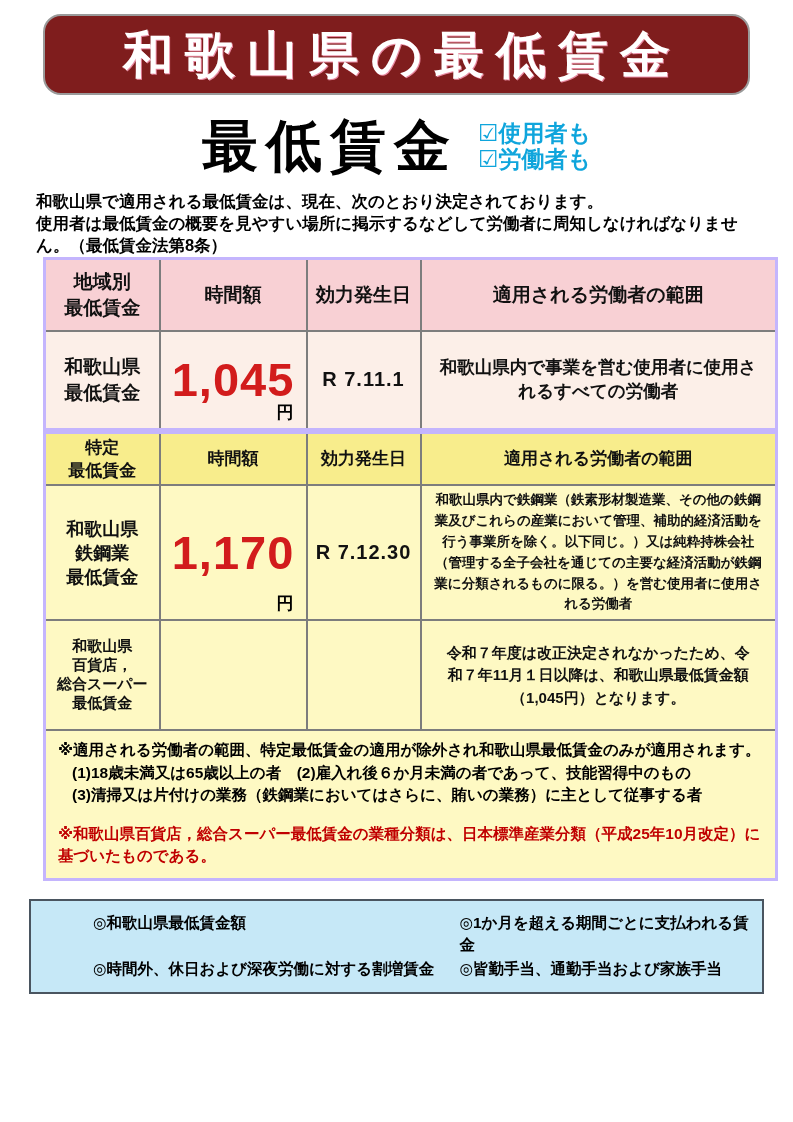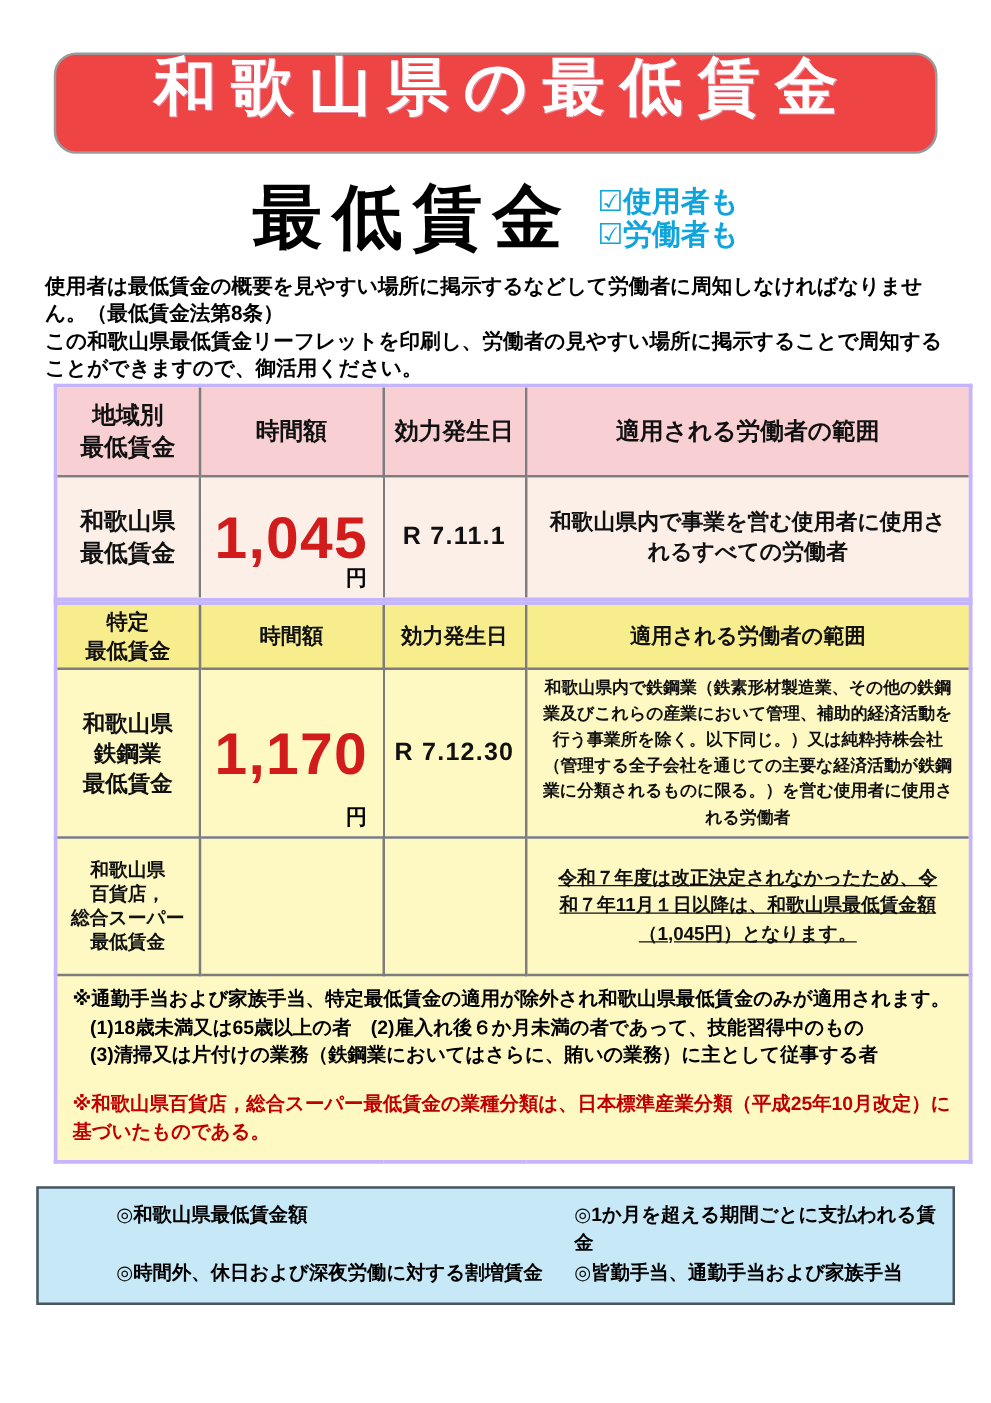--- a/index.html
+++ b/index.html
@@ -6,23 +6,23 @@
   body{
     width:793px;height:1122px;
     font-family:"Liberation Sans","DejaVu Sans",sans-serif;
     font-weight:bold;color:#111;
     position:relative;overflow:hidden;
   }
   .pre{white-space:pre-line;}
 
   
   .banner{
-    margin:42px 43px 0 43px;height:77px;
-    background:#ef4444;border:2px solid #9a9a9a;border-radius:18px;
-    display:flex;align-items:flex-start;justify-content:center;
+    margin:14px 43px 0 43px;height:77px;
+    background:#7f1d1d;border:2px solid #9a9a9a;border-radius:18px;
+    display:flex;align-items:center;justify-content:center;
   }
   .banner-title{
     color:#ffffff;font-size:50px;letter-spacing:12px;
     text-shadow:1px 1px 0 #e88aa2;line-height:1;padding-left:12px;
   }
 
   
   .subtitle-row{
     margin-top:10px;height:82px;
     display:flex;align-items:center;justify-content:center;gap:20px;
@@ -58,21 +58,21 @@
   .t2 .name-cell.small{font-size:15px;}
   .price-cell{position:relative;}
   .price-num{color:#D21C1C;font-size:47px;letter-spacing:1px;line-height:1;}
   .price-unit{
     position:absolute;right:12px;bottom:4px;color:#000;font-size:17px;
   }
   .date-cell{font-size:20px;letter-spacing:1px;}
   .scope-cell{text-align:center;padding:4px 10px !important;}
   .t1 .scope-cell{font-size:17.5px;line-height:1.35;}
   .t2 .row1 .scope-cell{font-size:13.5px;line-height:1.55;}
-  .t2 .row2 .scope-cell{font-size:15px;line-height:1.5;padding:4px 22px !important;text-decoration:underline;}
+  .t2 .row2 .scope-cell{font-size:15px;line-height:1.5;padding:4px 22px !important;}
   .t2 .row1 td{height:112px;}
   .t2 .row2 td{height:100px;}
 
   .t2 .notes-cell{
     text-align:left !important;padding:8px 10px 10px 12px !important;
   }
   .note-black{font-size:15.5px;line-height:1.45;color:#000;}
   .note-black .ind{padding-left:14px;}
   .note-red{font-size:15.5px;line-height:1.45;color:#C00000;margin-top:16px;}
 
@@ -99,22 +99,22 @@
 
 <div class="subtitle-row">
   <div class="subtitle-main">最低賃金</div>
   <div class="check-block">
     <div class="l1"><span class="check-icon">☑</span><span>使用者も</span></div>
     <div class="l1"><span class="check-icon">☑</span><span>労働者も</span></div>
   </div>
 </div>
 
 <div class="intro">
+  <div>和歌山県で適用される最低賃金は、現在、次のとおり決定されております。</div>
   <div>使用者は最低賃金の概要を見やすい場所に掲示するなどして労働者に周知しなければなりません。（最低賃金法第8条）</div>
-  <div>この和歌山県最低賃金リーフレットを印刷し、労働者の見やすい場所に掲示することで周知することができますので、御活用ください。</div>
 </div>
 
 <table class="wage t1">
   <colgroup>
       <col style="width:115px">
       <col style="width:147px">
       <col style="width:114px">
       <col>
     </colgroup>
   <tbody>
@@ -169,21 +169,21 @@
 百貨店，
 総合スーパー
 最低賃金</td>
     <td></td>
     <td></td>
     <td class="scope-cell">令和７年度は改正決定されなかったため、令和７年11月１日以降は、和歌山県最低賃金額（1,045円）となります。</td>
   </tr>
   <tr>
     <td class="notes-cell" colspan="4">
       <div class="note-black">
-        <div>※通勤手当および家族手当、特定最低賃金の適用が除外され和歌山県最低賃金のみが適用されます。</div>
+        <div>※適用される労働者の範囲、特定最低賃金の適用が除外され和歌山県最低賃金のみが適用されます。</div>
         <div class="ind">(1)18歳未満又は65歳以上の者　(2)雇入れ後６か月未満の者であって、技能習得中のもの</div>
         <div class="ind">(3)清掃又は片付けの業務（鉄鋼業においてはさらに、賄いの業務）に主として従事する者</div>
       </div>
       <div class="note-red">※和歌山県百貨店，総合スーパー最低賃金の業種分類は、日本標準産業分類（平成25年10月改定）に基づいたものである。</div>
     </td>
   </tr>
 </tbody>
   </table>
 
 <div class="blue-box">

